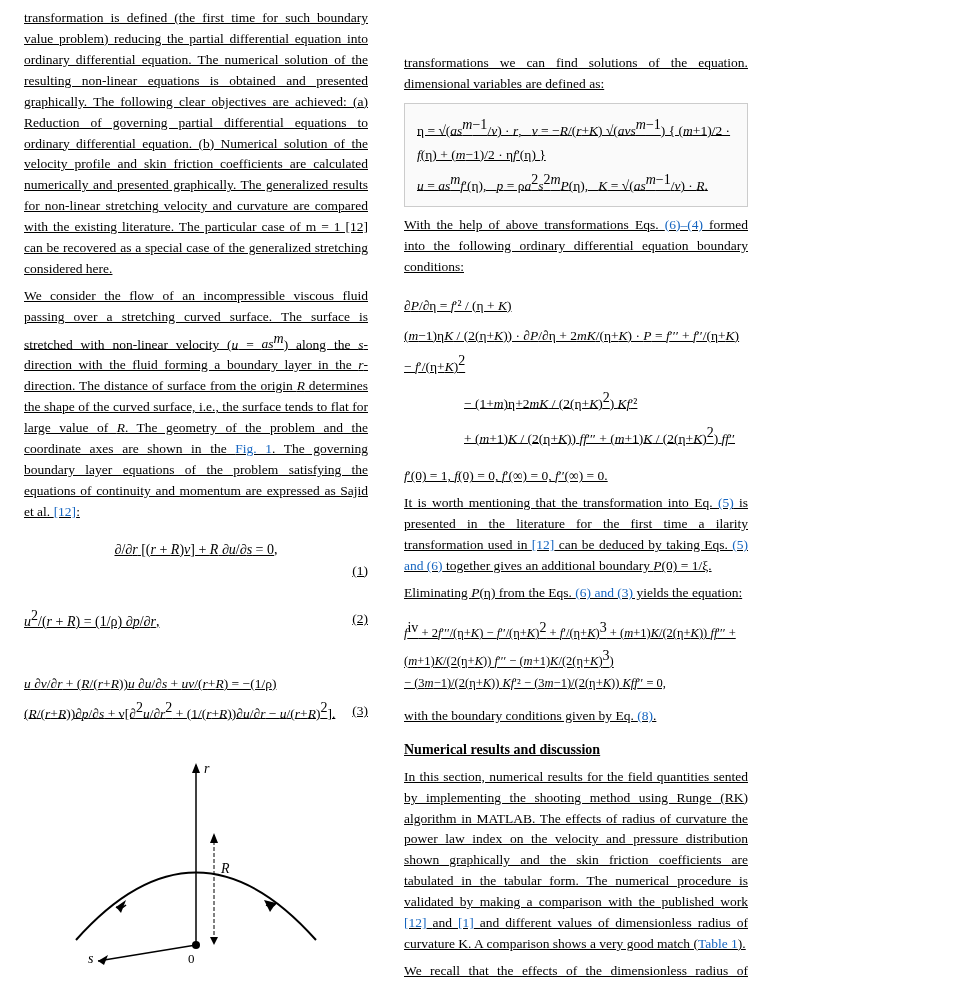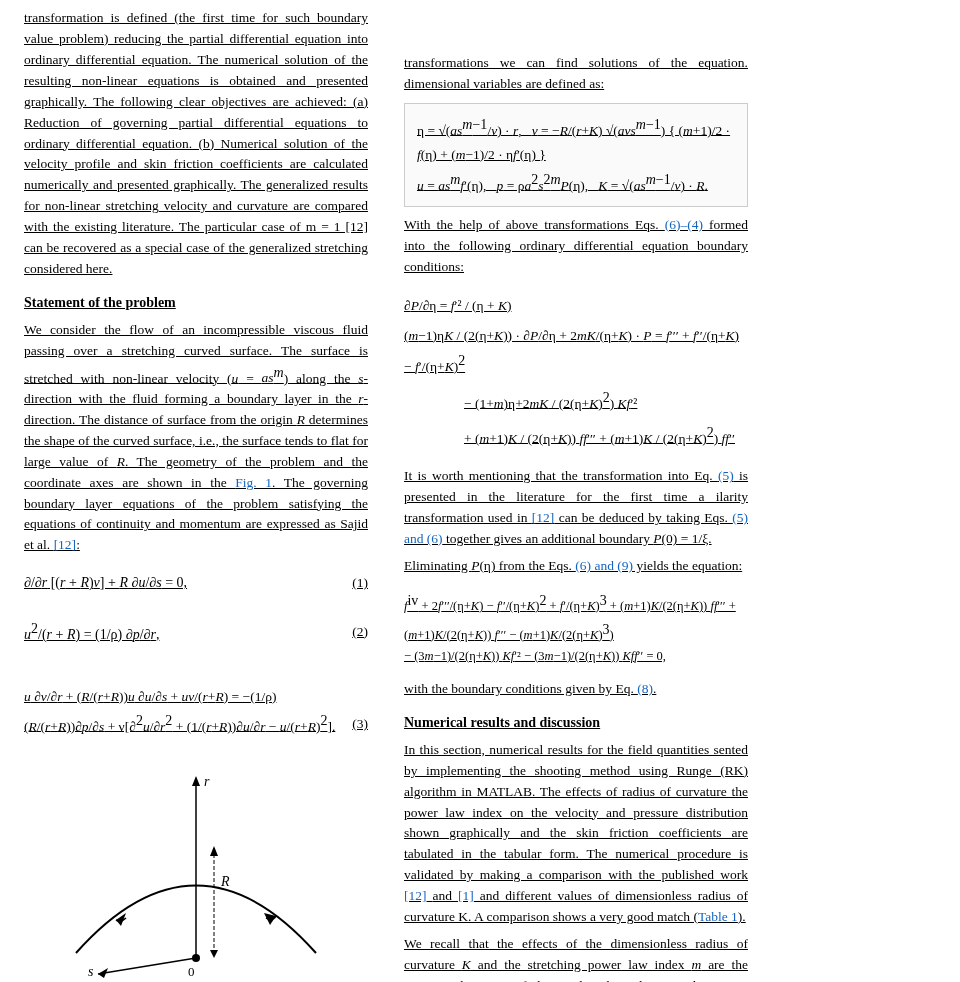--- a/index.html
+++ b/index.html
@@ -84,30 +84,27 @@
 <body>
 
 <div class="page-container">
 
   <div class="left-col">
 
     <div class="text-block">
       <span>transformation is defined (the first time for such boundary value problem) reducing the partial differential equation into ordinary differential equation. The numerical solution of the resulting non-linear equations is obtained and presented graphically. The following clear objectives are achieved: (a) Reduction of governing partial differential equations to ordinary differential equation. (b) Numerical solution of the velocity profile and skin friction coefficients are calculated numerically and presented graphically. The generalized results for non-linear stretching velocity and curvature are compared with the existing literature. The particular case of m = 1 [12] can be recovered as a special case of the generalized stretching considered here.</span>
     </div>
 
-    <div class="section-heading">
-      <span>Statement of the problem</span>
-    </div>
 
     <div class="text-block">
       We consider the flow of an incompressible viscous fluid passing over a stretching curved surface. The surface is stretched with non-linear velocity (<span class="math">u</span> = <span class="math">as<sup>m</sup></span>) along the <span class="math">s</span>-direction with the fluid forming a boundary layer in the <span class="math">r</span>-direction. The distance of surface from the origin <span class="math">R</span> determines the shape of the curved surface, i.e., the surface tends to flat for large value of <span class="math">R</span>. The geometry of the problem and the coordinate axes are shown in the <a class="ref-link">Fig. 1</a>. The governing boundary layer equations of the problem satisfying the equations of continuity and momentum are expressed as Sajid et al. <a class="ref-link">[12]</a>:
     </div>
 
     <div class="equation-block">
-      <div class="eq-row" style="display:flex; align-items:center; justify-content:space-between;">
+      <div class="eq-row" style="display:flex; align-items:center; justify-content:space-between;flex-direction:column;">
         <div style="flex:1;">
           <span style="font-family:'Times New Roman',serif; font-size:14px;">
             ∂/∂<span class="math">r</span> [(<span class="math">r</span> + <span class="math">R</span>)<span class="math">v</span>] + <span class="math">R</span> ∂<span class="math">u</span>/∂<span class="math">s</span> = 0,
           </span>
         </div>
         <div class="eq-number">(1)</div>
       </div>
     </div>
 
     <div class="equation-block">
@@ -191,27 +188,30 @@
         </div>
         <div style="margin: 4px 0 4px 60px;">
           − (1+<span class="math">m</span>)η+2<span class="math">mK</span> / (2(η+<span class="math">K</span>)<sup>2</sup>) <span class="math">Kf</span>′²
         </div>
         <div style="margin: 4px 0 4px 60px;">
           + (<span class="math">m</span>+1)<span class="math">K</span> / (2(η+<span class="math">K</span>)) <span class="math">ff</span>′′′ + (<span class="math">m</span>+1)<span class="math">K</span> / (2(η+<span class="math">K</span>)<sup>2</sup>) <span class="math">ff</span>′′
         </div>
       </div>
     </div>
 
+    <div class="text-block">
+      <span class="math">f</span>′(0) = 1, <span class="math">f</span>(0) = 0, <span class="math">f</span>′(∞) = 0, <span class="math">f</span>′′(∞) = 0.
+    </div>
 
     <div class="text-block">
       It is worth mentioning that the transformation into Eq. <a class="ref-link">(5)</a> is presented in the literature for the first time a ilarity transformation used in <a class="ref-link">[12]</a> can be deduced by taking Eqs. <a class="ref-link">(5) and (6)</a> together gives an additional boundary <span class="math">P</span>(0) = 1/ξ.
     </div>
 
     <div class="text-block">
-      Eliminating <span class="math">P</span>(η) from the Eqs. <a class="ref-link">(6) and (9)</a> yields the equation:
+      Eliminating <span class="math">P</span>(η) from the Eqs. <a class="ref-link">(6) and (3)</a> yields the equation:
     </div>
 
     <div class="equation-block">
       <div style="font-family:'Times New Roman',serif; font-size:12.5px; line-height:1.7;">
         <div>
           <span class="math">f</span><sup>iv</sup> + 2<span class="math">f</span>′′′/(η+<span class="math">K</span>) − <span class="math">f</span>′′/(η+<span class="math">K</span>)<sup>2</sup> + <span class="math">f</span>′/(η+<span class="math">K</span>)<sup>3</sup> + (<span class="math">m</span>+1)<span class="math">K</span>/(2(η+<span class="math">K</span>)) <span class="math">ff</span>′′′ + (<span class="math">m</span>+1)<span class="math">K</span>/(2(η+<span class="math">K</span>)) <span class="math">f</span>′′′ − (<span class="math">m</span>+1)<span class="math">K</span>/(2(η+<span class="math">K</span>)<sup>3</sup>)
         </div>
         <div>
           − (3<span class="math">m</span>−1)/(2(η+<span class="math">K</span>)) <span class="math">Kf</span>′² − (3<span class="math">m</span>−1)/(2(η+<span class="math">K</span>)) <span class="math">Kf</span><span class="math">f</span>′′ = 0,
         </div>

